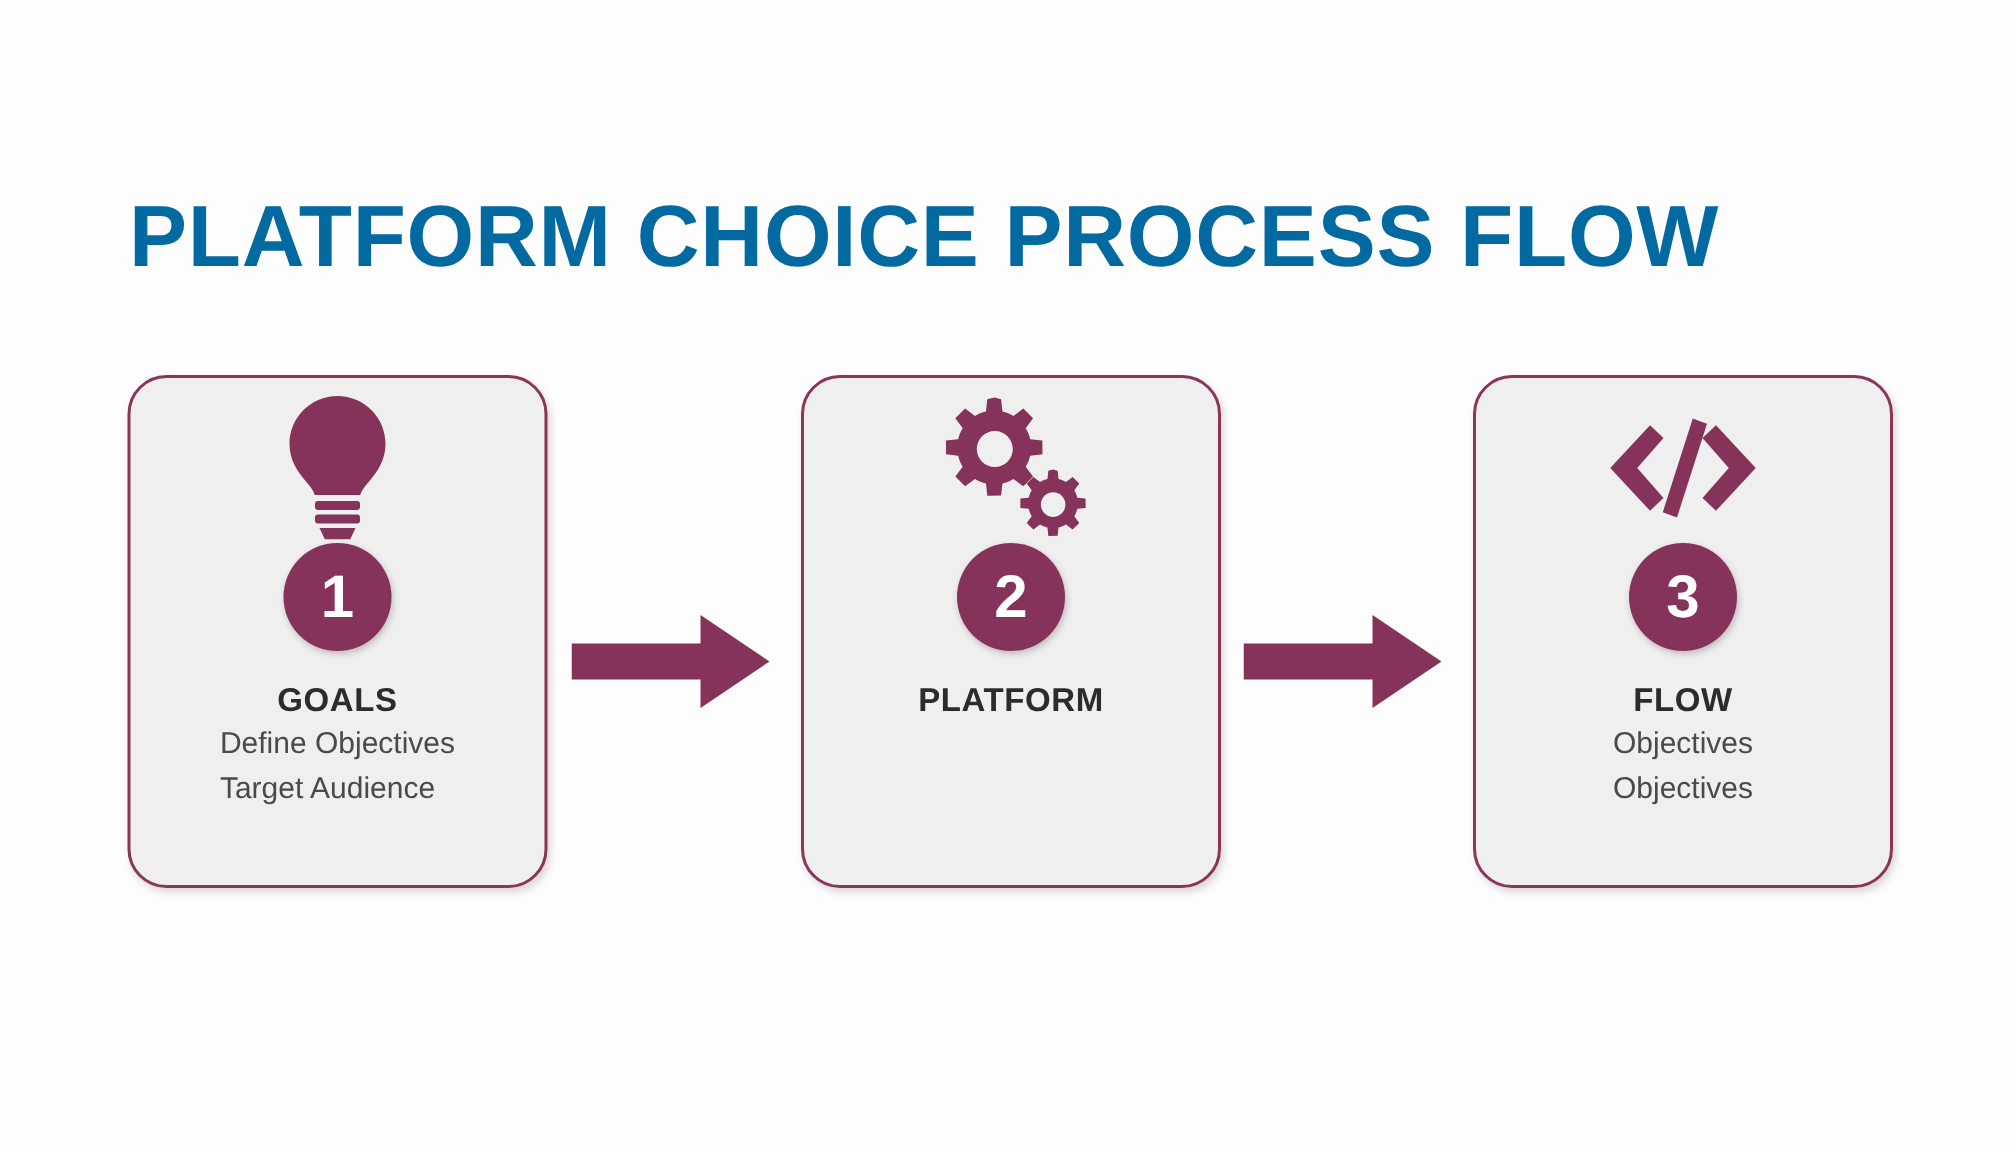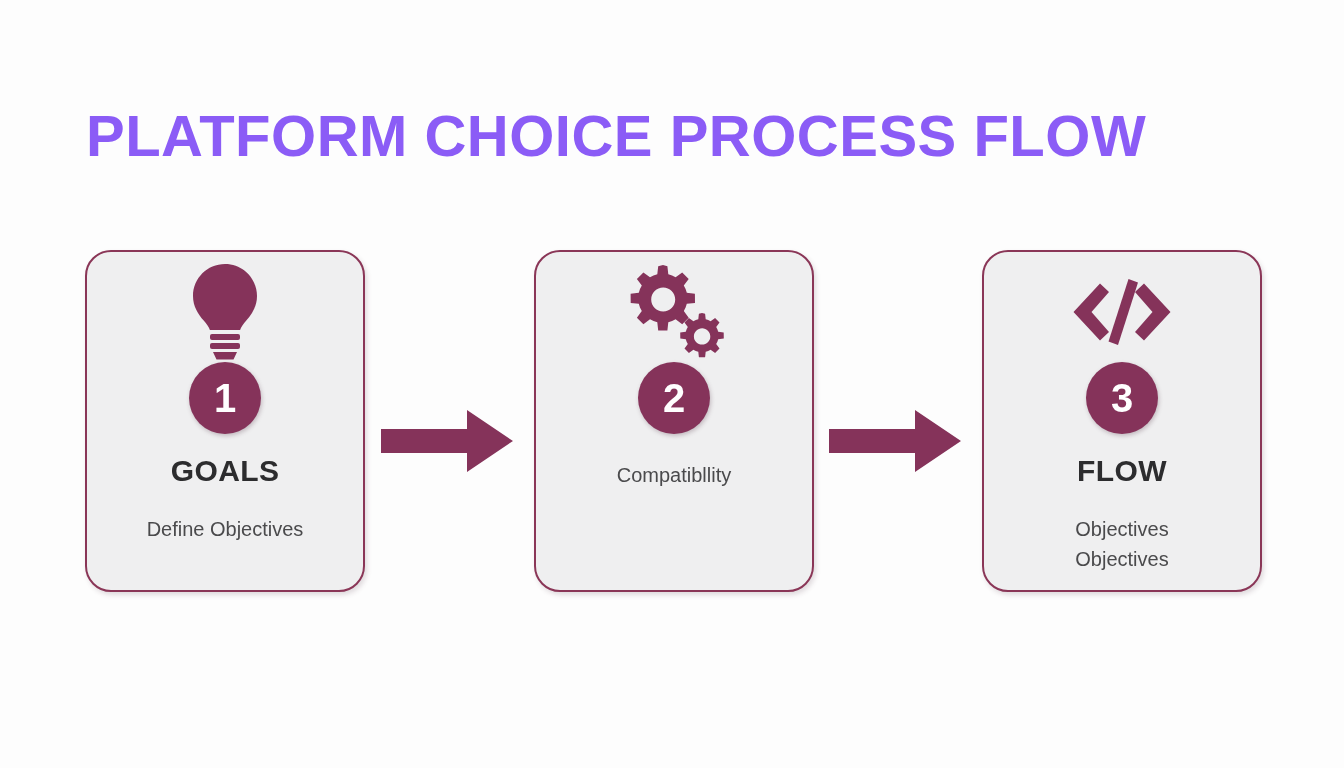--- a/index.html
+++ b/index.html
@@ -17,27 +17,27 @@
 
   .slide {
     position: absolute;
     inset: 0;
   }
 
   
   .slide-title {
     position: absolute;
     left: 86px;
-    top: 100px;
+    top: 122px;
     width: 1180px;
     font-size: 58px;
     line-height: 72px;
     font-weight: bold;
     letter-spacing: 0.5px;
-    color: #8b5cf6;
+    color: #0369a1;
     white-space: nowrap;
   }
 
   
   .flow-row {
     position: absolute;
     left: 0;
     top: 250px;
     width: 1344px;
     height: 345px;
@@ -82,28 +82,28 @@
     font-weight: bold;
     line-height: 72px;
     text-align: center;
     box-shadow: 1px 2px 4px rgba(80, 45, 65, 0.28);
     margin-top: -4px;
   }
 
   
   .step-label {
     margin-top: 20px;
-    font-size: 30px;
+    font-size: 22px;
     font-weight: bold;
     color: #2c2c2e;
     letter-spacing: 0.4px;
     text-align: center;
   }
   .step-lines {
-    margin-top: 26px;
+    margin-top: 1px;
   }
   .step-line {
     font-size: 20px;
     line-height: 30px;
     color: #4a4a4c;
   }
 
   
   .flow-arrow {
     position: absolute;
@@ -130,39 +130,40 @@
           <path fill="#85335a" d="M38 2C20.3 2 6 16.3 6 34c0 10.6 5.2 18.2 10.7 24.6 3 3.5 5.3 6.4 6.2 9.4h30.2c.9-3 3.2-5.9 6.2-9.4C64.8 52.2 70 44.6 70 34 70 16.3 55.7 2 38 2z"></path>
           <rect fill="#85335a" x="23" y="72" width="30" height="6" rx="2"></rect>
           <rect fill="#85335a" x="23" y="81" width="30" height="6" rx="2"></rect>
           <path fill="#85335a" d="M26 90h24l-3.5 7.5h-17L26 90z"></path>
         </svg>
       </div>
       <div class="step-badge">1</div>
       <div class="step-label">GOALS</div>
       <div class="step-lines">
         <div class="step-line">Define Objectives</div>
+        <div class="step-line">Target Audience</div>
       </div>
     </div>
 
     <div class="flow-arrow a1">
       <svg width="132" height="62" viewBox="0 0 132 62" aria-hidden="true">
         <path fill="#85335a" d="M0 19h86V0l46 31-46 31V43H0z"></path>
       </svg>
     </div>
 
     <div class="step-card c2">
       <div class="step-icon">
         <svg width="104" height="100" viewBox="0 0 104 100" aria-hidden="true">
           <path fill="#85335a" d="M41 3l4.4 1.2.9 8.1c2.6.6 5 1.6 7.3 3l6.6-4.9 6.5 6.5-4.9 6.6c1.4 2.2 2.4 4.7 3 7.3l8.1.9.1 9.2-8.2.9c-.6 2.6-1.6 5-3 7.3l4.9 6.6-6.5 6.5-6.6-4.9c-2.2 1.4-4.7 2.4-7.3 3l-.9 8.1-9.2.1-.9-8.2c-2.6-.6-5-1.6-7.3-3l-6.6 4.9-6.5-6.5 4.9-6.6c-1.4-2.2-2.4-4.7-3-7.3l-8.1-.9-.1-9.2 8.2-.9c.6-2.6 1.6-5 3-7.3l-4.9-6.6 6.5-6.5 6.6 4.9c2.2-1.4 4.7-2.4 7.3-3l.9-8.1L41 3zm.2 22.4c-6.6 0-12 5.4-12 12s5.4 12 12 12 12-5.4 12-12-5.4-12-12-12z"></path>
           <path fill="#85335a" d="M80 51l3.1.8.6 5.5c1.8.4 3.4 1.1 4.9 2l4.5-3.3 4.4 4.4-3.3 4.5c.9 1.5 1.6 3.2 2 4.9l5.5.6.1 6.2-5.6.6c-.4 1.8-1.1 3.4-2 4.9l3.3 4.5-4.4 4.4-4.5-3.3c-1.5.9-3.2 1.6-4.9 2l-.6 5.5-6.2.1-.6-5.6c-1.8-.4-3.4-1.1-4.9-2l-4.5 3.3-4.4-4.4 3.3-4.5c-.9-1.5-1.6-3.2-2-4.9l-5.5-.6-.1-6.2 5.6-.6c.4-1.8 1.1-3.4 2-4.9l-3.3-4.5 4.4-4.4 4.5 3.3c1.5-.9 3.2-1.6 4.9-2l.6-5.5L80 51zm.1 15.2c-4.5 0-8.2 3.7-8.2 8.2s3.7 8.2 8.2 8.2 8.2-3.7 8.2-8.2-3.7-8.2-8.2-8.2z"></path>
         </svg>
       </div>
       <div class="step-badge">2</div>
+      <div class="step-label">PLATFORM</div>
       <div class="step-lines">
-        <div class="step-line">Compatibllity</div>
       </div>
     </div>
 
     <div class="flow-arrow a2">
       <svg width="132" height="62" viewBox="0 0 132 62" aria-hidden="true">
         <path fill="#85335a" d="M0 19h86V0l46 31-46 31V43H0z"></path>
       </svg>
     </div>
 
     <div class="step-card c3">

